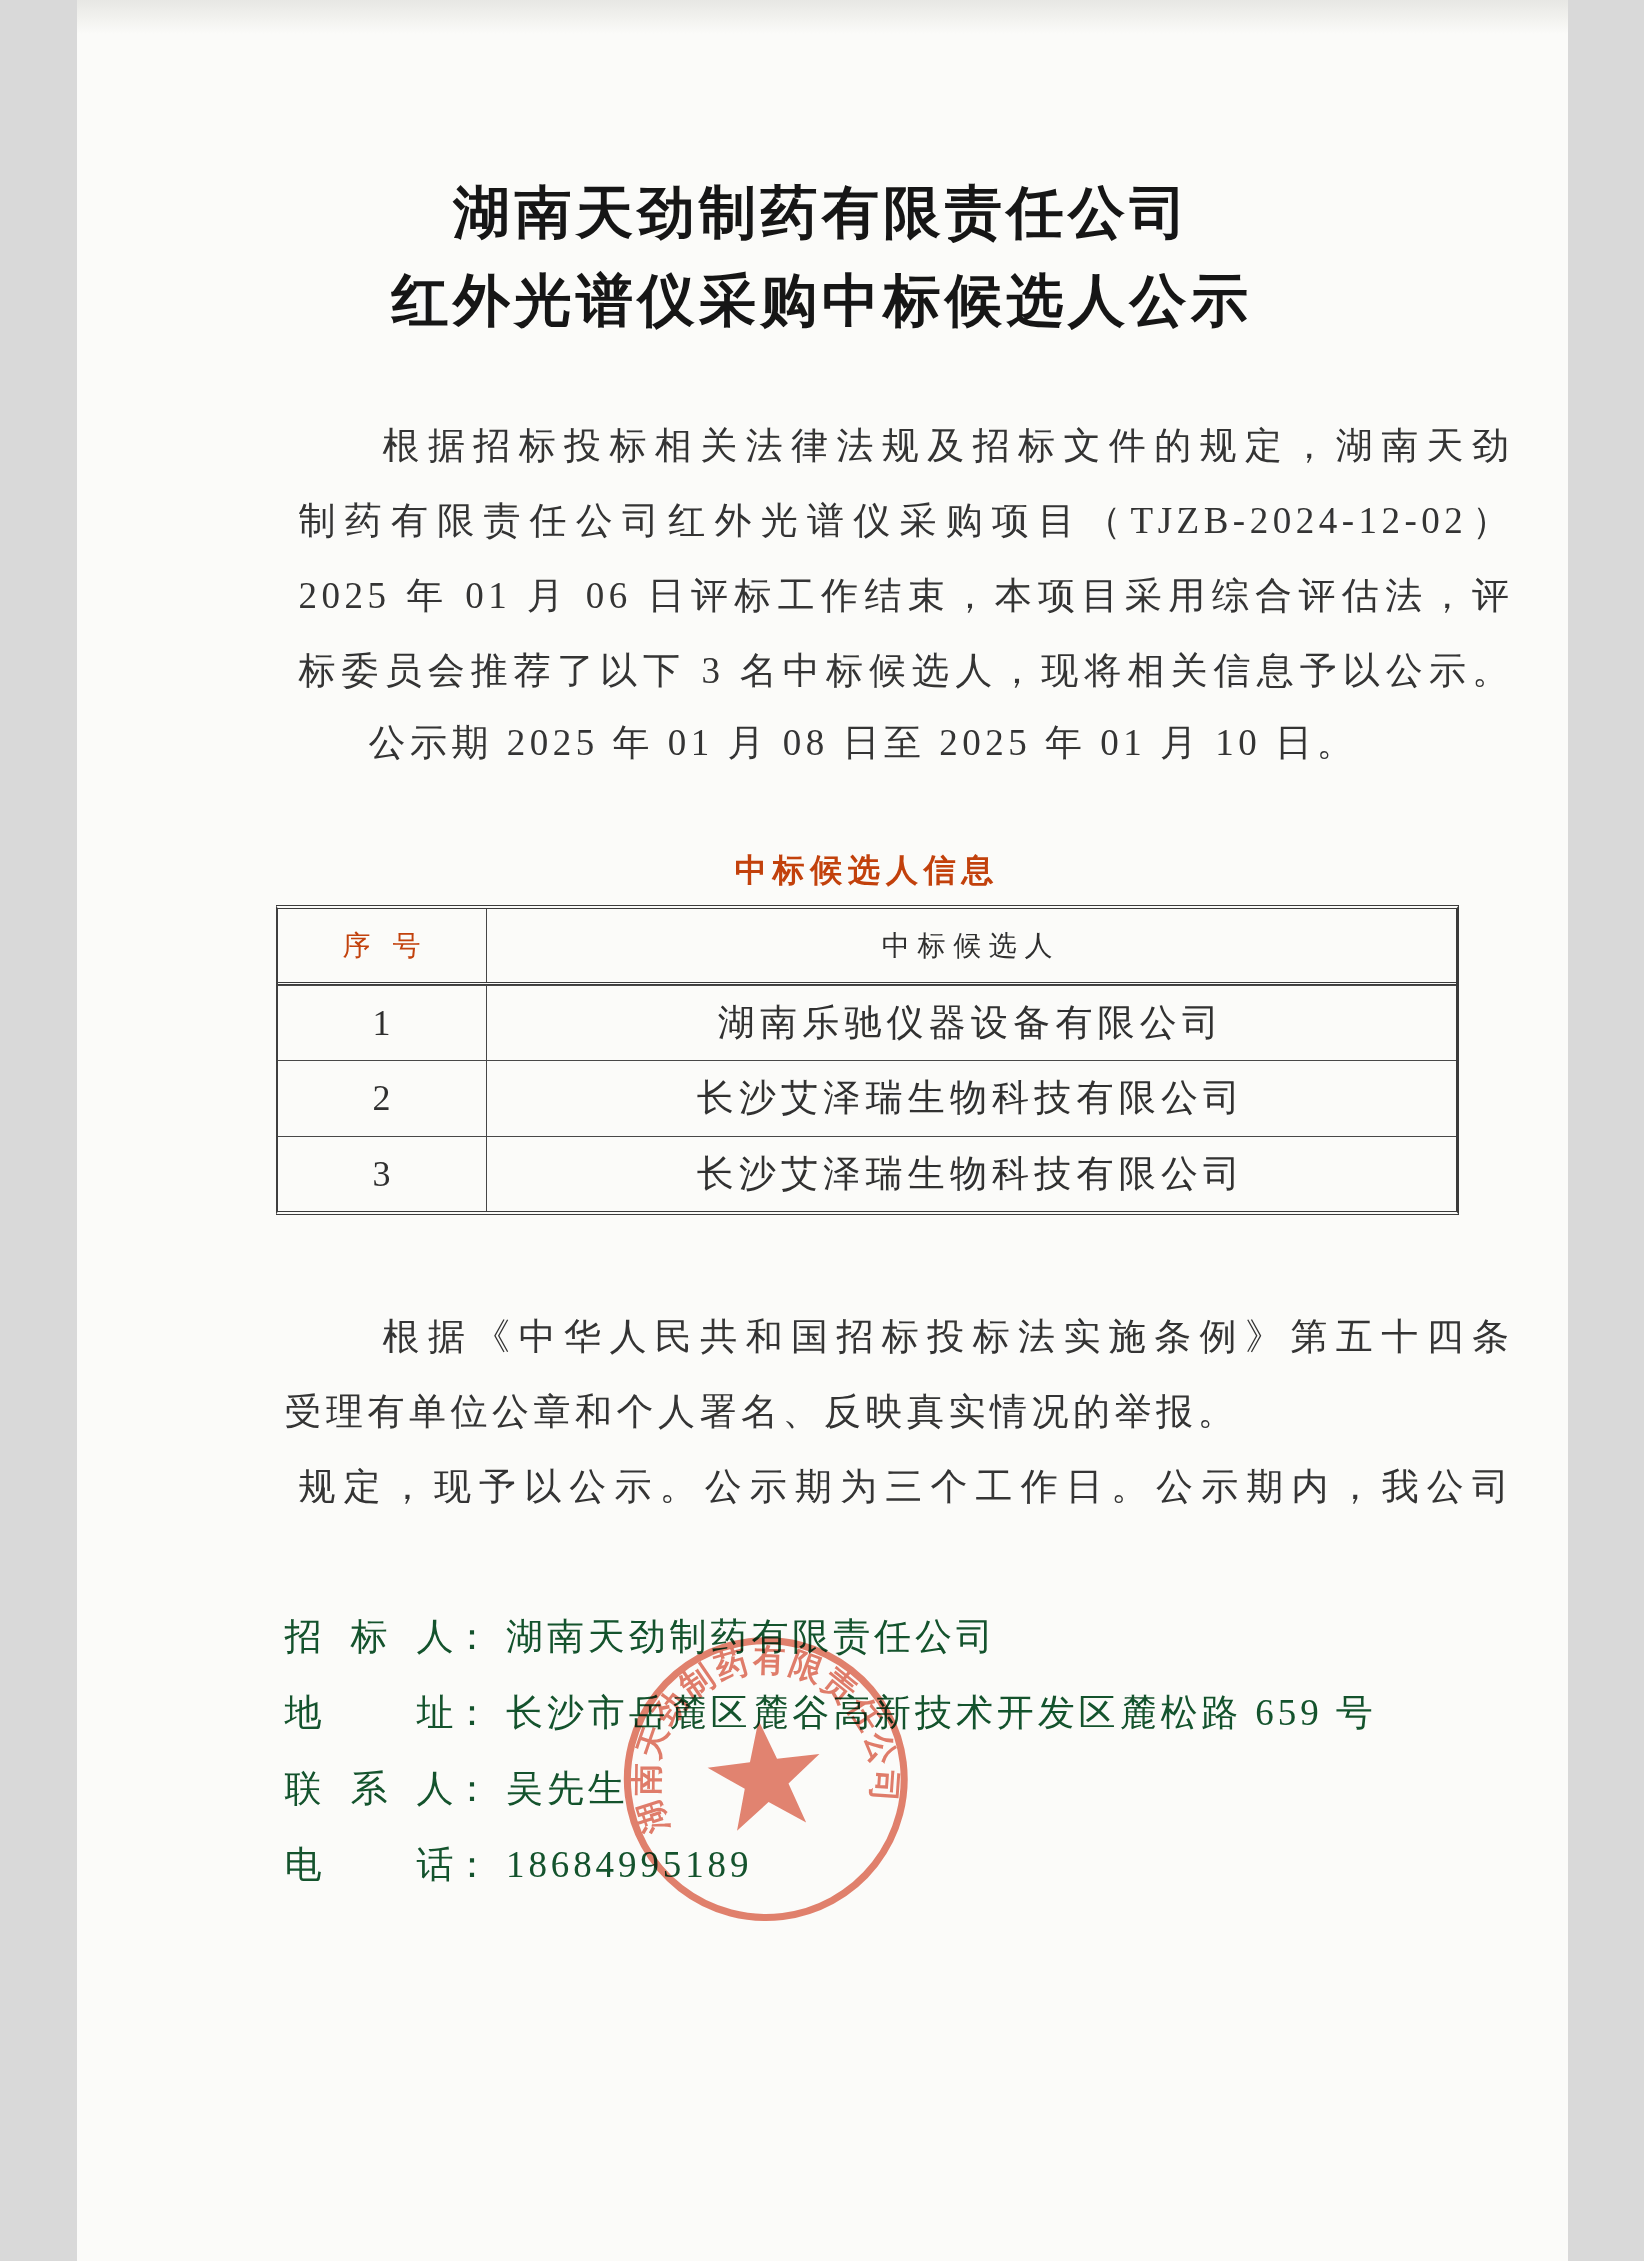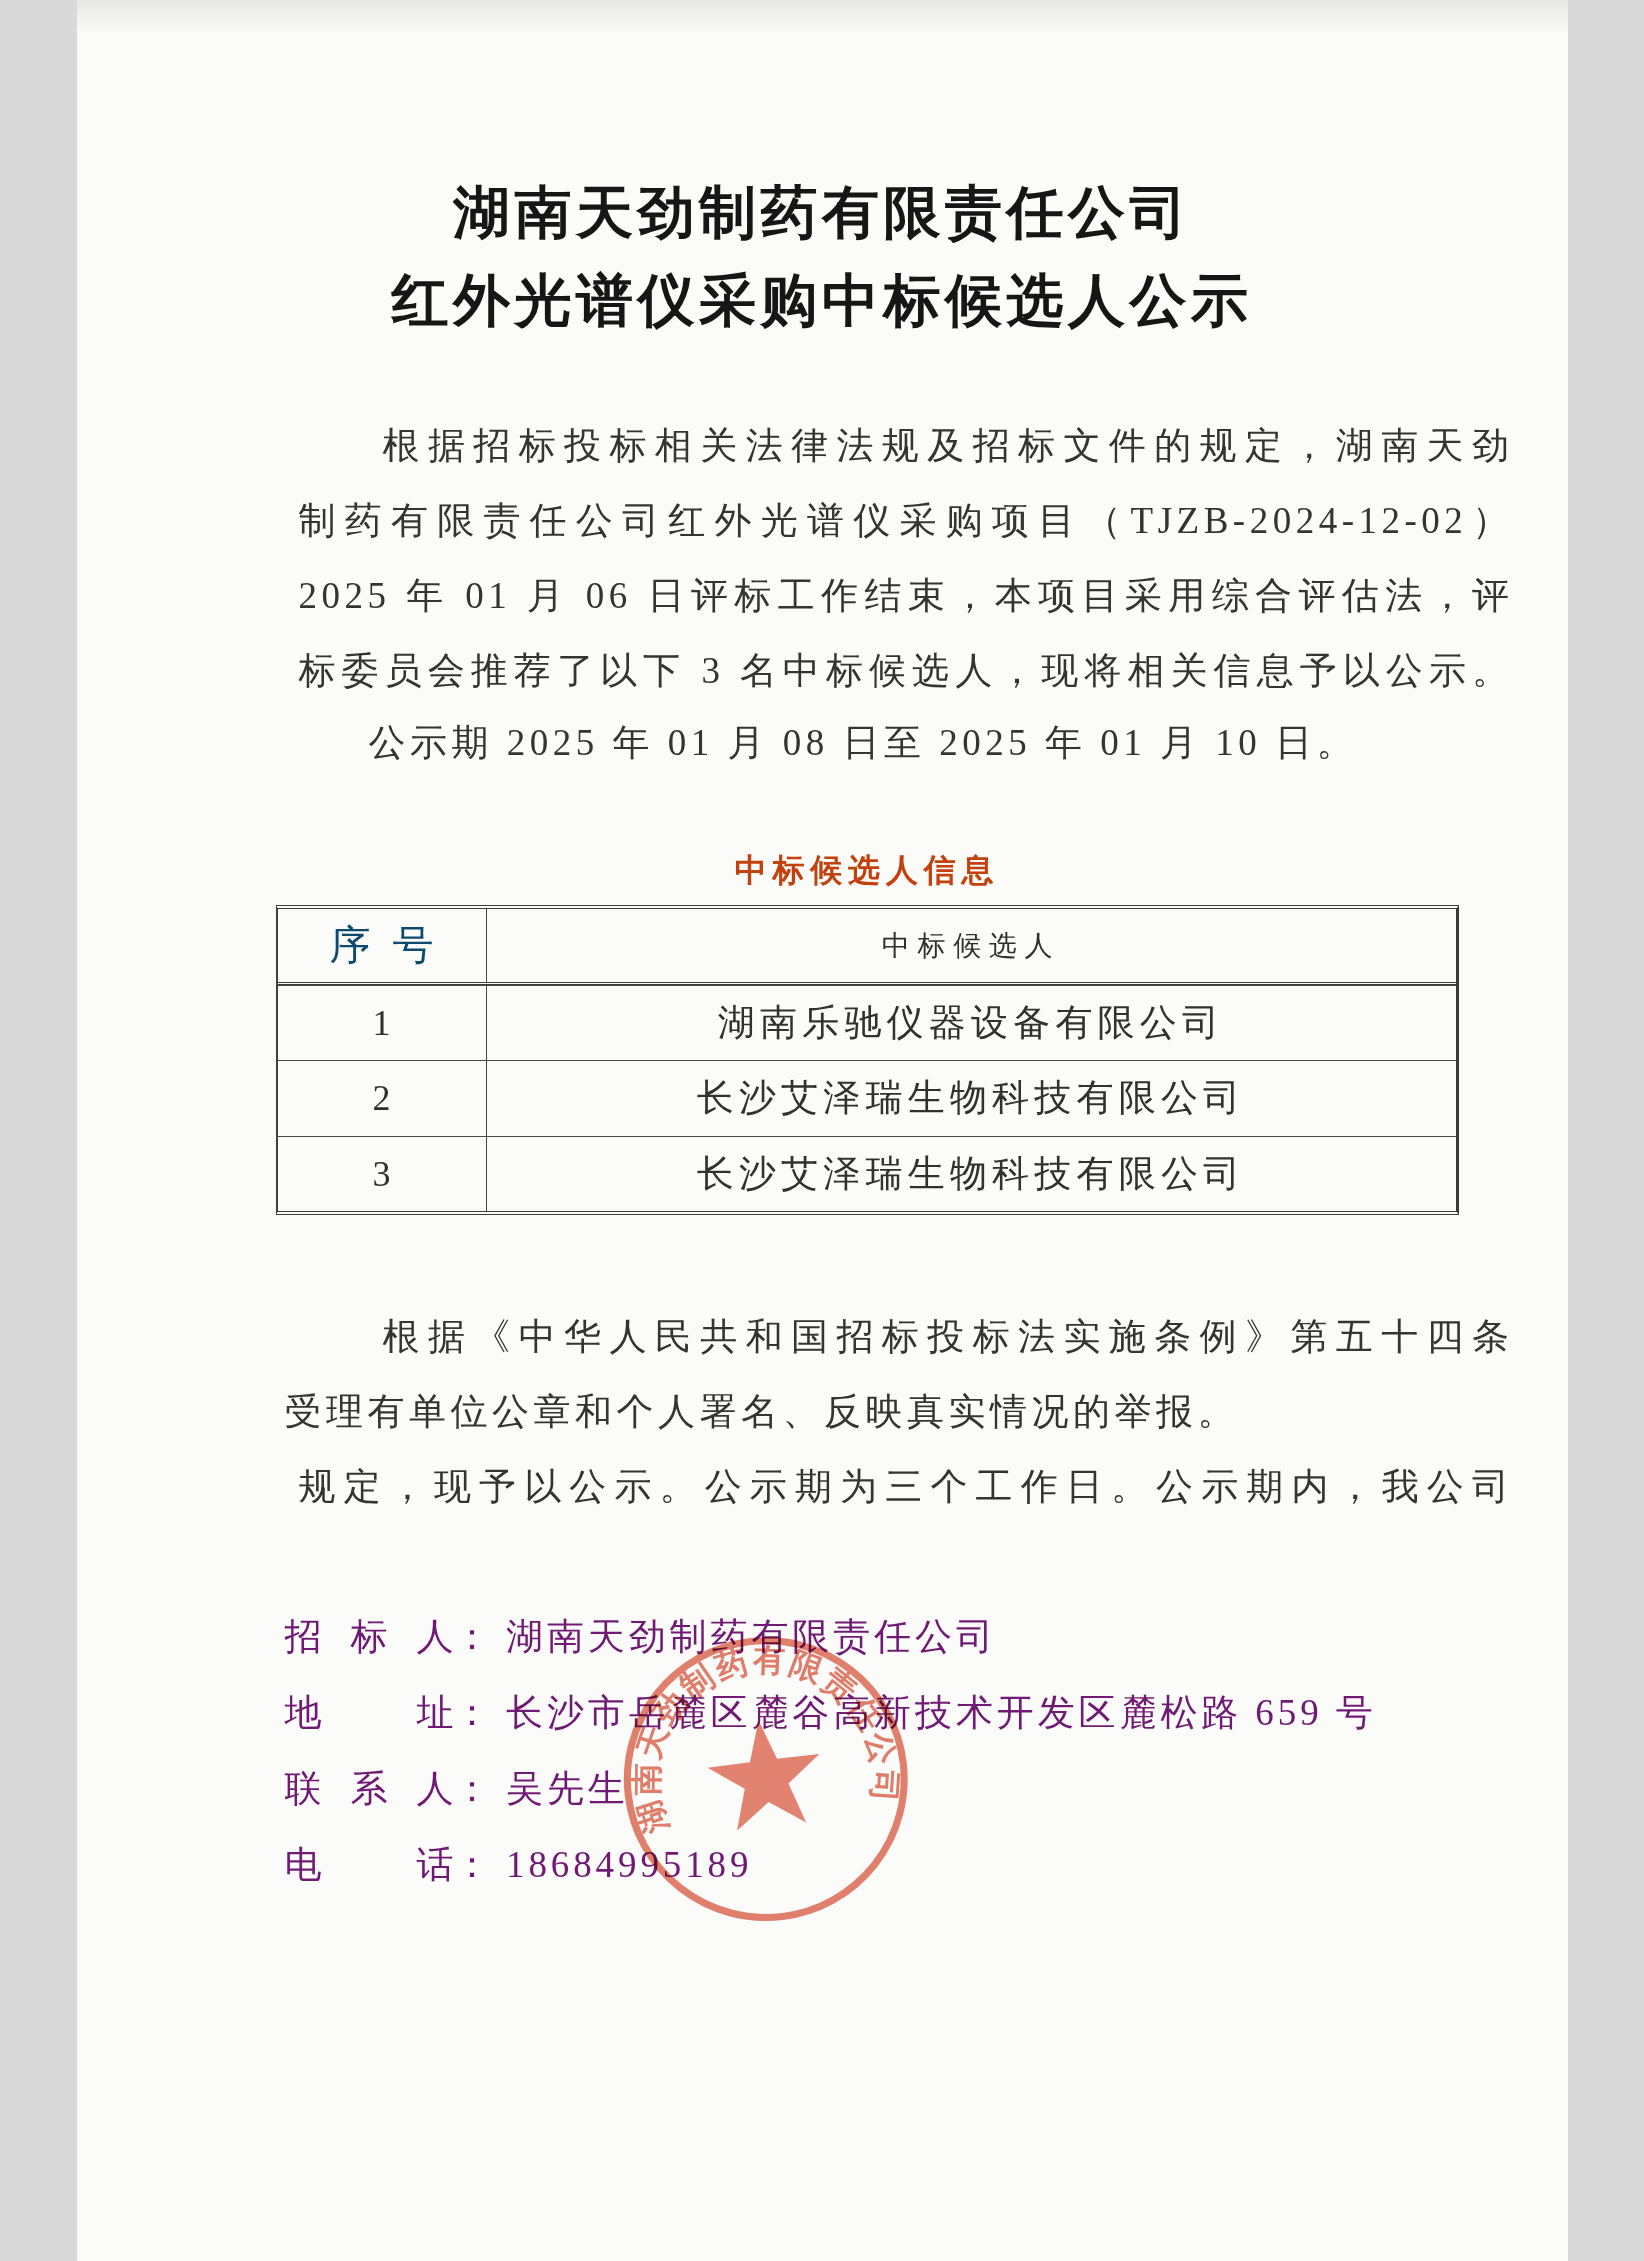--- a/index.html
+++ b/index.html
@@ -49,26 +49,26 @@
     border-right:3.9px solid #3a3a3a;
     box-sizing:border-box;
     display:flex;flex-direction:column;
   }
   .t-row{display:flex;flex:1;}
   .t-row + .t-row{border-top:1.9px solid #484848;}
   .t-row.header{border-bottom:3.9px double #3c3c3c;flex:0 0 73px;}
   .cell{display:flex;align-items:center;justify-content:center;box-sizing:border-box;}
   .cell-no{flex:0 0 209px;border-right:1.9px solid #464646;}
   .cell-cand{flex:1;}
-  .hdr-no{font-size:41px;color:#0c4a6e;letter-spacing:22px;text-indent:22px;}
+  .hdr-no{font-size:28px;color:#c2410c;letter-spacing:22px;text-indent:22px;}
   .hdr-cand{font-size:28px;color:#2f2f2f;letter-spacing:7.7px;font-family:Liberation Mono, monospace;}
   .num{font-size:36px;color:#2f2f2f;}
   .cand{font-size:37px;color:#313131;letter-spacing:5.2px;white-space:nowrap;}
   .contact{position:absolute;left:208px;top:1599px;}
-  .c-row{font-size:37px;line-height:76px;color:#701a75;white-space:nowrap;}
+  .c-row{font-size:37px;line-height:76px;color:#14532d;white-space:nowrap;}
   .c-label{
     display:inline-block;width:169px;
     text-align:justify;text-align-last:justify;
     vertical-align:top;
   }
   .c-colon{display:inline-block;}
   .c-value{margin-left:15.5px;letter-spacing:3.9px;}
   .seal{
     position:absolute;left:539px;top:1631px;width:300px;height:300px;
     mix-blend-mode:multiply;opacity:.88;

